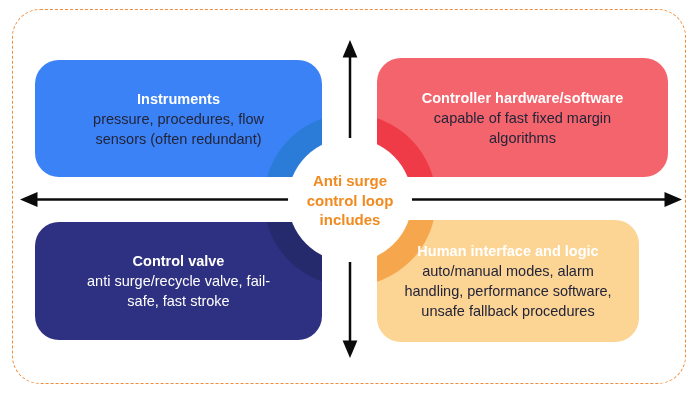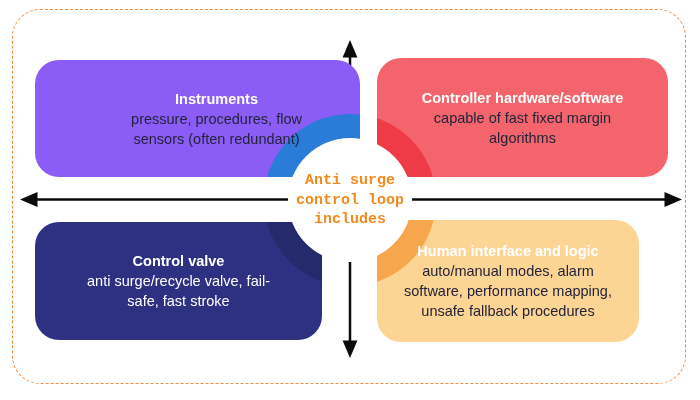--- a/index.html
+++ b/index.html
@@ -73,21 +73,20 @@
   }
   .center-label {
     position: absolute;
     left: 294px; top: 171px;
     width: 112px;
     text-align: center;
     font-size: 15px;
     font-weight: 700;
     line-height: 19.5px;
     z-index: 4;
-    font-family: Liberation Mono, monospace;
   }
 </style>
 </head>
 <body>
 
 <div class="canvas">
 
   <div class="dashed-frame" style="border-color: rgb(240, 140, 59);"></div>
 
   <svg class="axes-svg" viewBox="0 0 700 400" aria-hidden="true">
@@ -96,21 +95,21 @@
       <polygon class="axis-fill" points="350,40 342.6,57.5 357.4,57.5" fill="#0B0B0B"></polygon>
       <polygon class="axis-fill" points="350,358 342.6,340.5 357.4,340.5" fill="#0B0B0B"></polygon>
     </g>
     <g>
       <line class="axis-stroke" x1="35" y1="199.5" x2="666" y2="199.5" stroke="#0B0B0B" stroke-width="2.5"></line>
       <polygon class="axis-fill" points="20,199.5 37.5,192.1 37.5,206.9" fill="#0B0B0B"></polygon>
       <polygon class="axis-fill" points="682,199.5 664.5,192.1 664.5,206.9" fill="#0B0B0B"></polygon>
     </g>
   </svg>
 
-  <div class="box q0" style="background: #8b5cf6; color: rgb(35, 36, 58); padding-left: 38px;">
+  <div class="box q0" style="background: #3b82f6; color: rgb(35, 36, 58);">
     <div class="arc" style="background: rgb(43, 124, 217);"></div>
     <div class="box-content">
       <div class="box-title" style="color: rgb(255, 255, 255);">Instruments</div>
       <div class="box-body">pressure, procedures, flow sensors (often redundant)</div>
     </div>
   </div>
 
   <div class="box q2" style="background: rgb(46, 49, 129); color: rgb(255, 255, 255);">
     <div class="arc" style="background: rgb(36, 42, 107);"></div>
     <div class="box-content">
@@ -124,20 +123,20 @@
     <div class="box-content">
       <div class="box-title" style="color: rgb(255, 255, 255);">Controller hardware/software</div>
       <div class="box-body">capable of fast fixed margin algorithms</div>
     </div>
   </div>
 
   <div class="box q3" style="background: rgb(252, 212, 148); color: rgb(35, 36, 58);">
     <div class="arc" style="background: rgb(246, 167, 77);"></div>
     <div class="box-content">
       <div class="box-title" style="color: rgb(255, 255, 255);">Human interface and logic</div>
-      <div class="box-body">auto/manual modes, alarm software, performance mapping, unsafe fallback procedures</div>
+      <div class="box-body">auto/manual modes, alarm handling, performance software, unsafe fallback procedures</div>
     </div>
   </div>
 
   <div class="center-circle" style="background: rgb(255, 255, 255);"></div>
   <div class="center-label" style="color: rgb(241, 138, 31);">Anti surge control loop includes</div>
 
 </div>
 
 </body></html>

